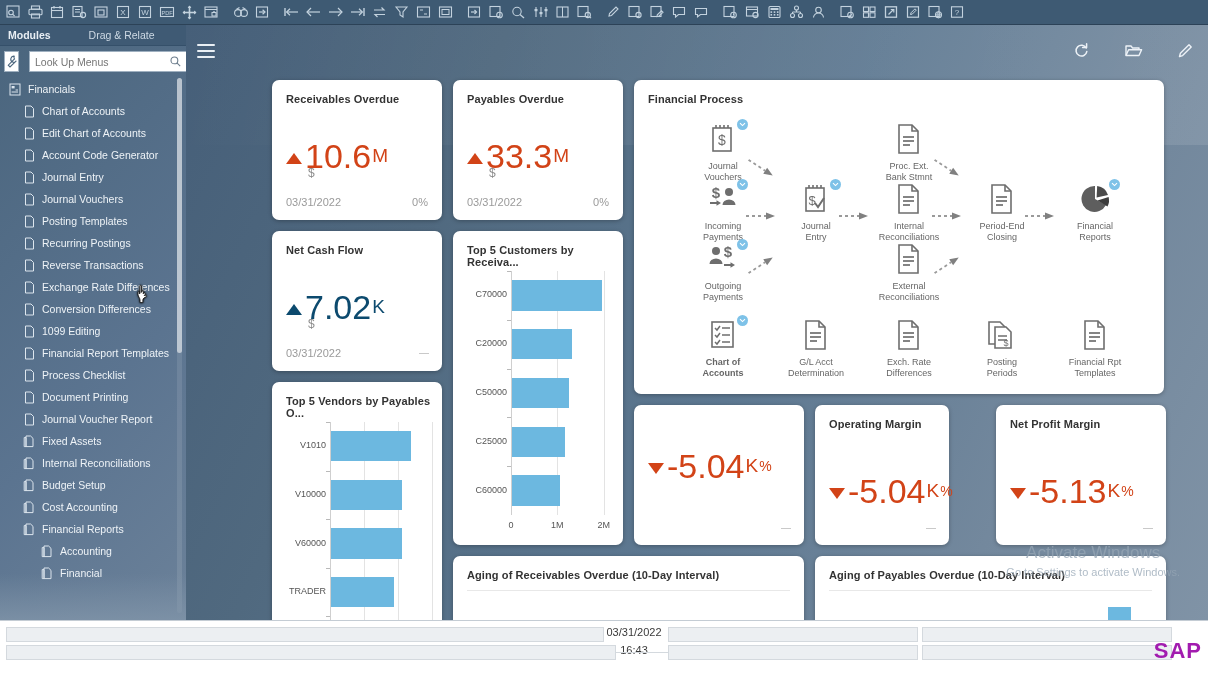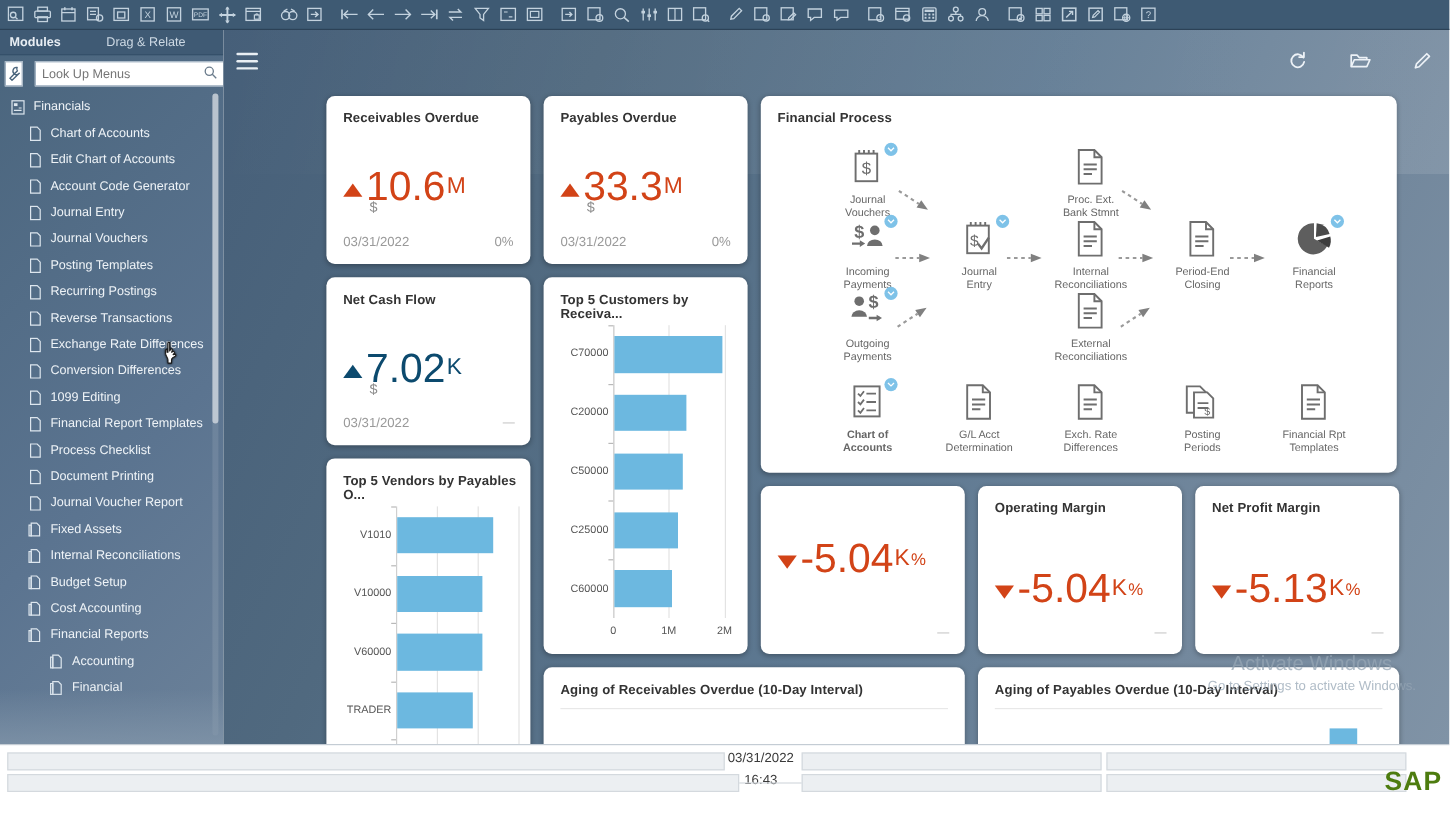--- a/index.html
+++ b/index.html
@@ -172,21 +172,21 @@
     position:absolute; left:0; top:620px; width:1208px; height:60px;
     background:#ffffff; border-top:1px solid #c4ccd4;
   }
   .sb-field {
     position:absolute; height:15px; background:#eceff2; border:1px solid #d4d9de;
   }
   .sb-text { position:absolute; font-size:11px; color:#3a3a3a; }
   .sb-line { position:absolute; height:1px; background:#d4d9de; }
   .saplogo {
     position:absolute; right:6px; top:17px; font-size:22px; font-weight:bold;
-    color:#4d7c0f; letter-spacing:1px; font-family:"Liberation Sans", sans-serif;
+    color:#a21caf; letter-spacing:1px; font-family:"Liberation Sans", sans-serif;
   }
 </style>
 </head>
 <body>
 
 <div id="app">
 
   <div class="toolbar">
     <div class="tb-icon">
         <svg width="15" height="14" viewBox="0 0 15 14">
@@ -1113,21 +1113,21 @@
         <div class="tri down red"></div>
         <div class="kpi-num red">-5.04</div>
         <div class="kpi-unit red">K</div>
         <div class="kpi-pct red">%</div>
       </div>
       <div class="kpi-foot" style="justify-content:flex-end;">
         <span class="kpi-dash">—</span>
       </div>
     </div>
 
-    <div class="card" style="left:629px; top:380px; width:170px; height:140px;">
+    <div class="card" style="left:629px; top:380px; width:134px; height:140px;">
       <div class="card-title">Operating Margin</div>
       <div class="kpi-value-row" style="margin-top:44px;">
         <div class="tri down red"></div>
         <div class="kpi-num red">-5.04</div>
         <div class="kpi-unit red">K</div>
         <div class="kpi-pct red">%</div>
       </div>
       <div class="kpi-foot" style="justify-content:flex-end;">
         <span class="kpi-dash">—</span>
       </div>

